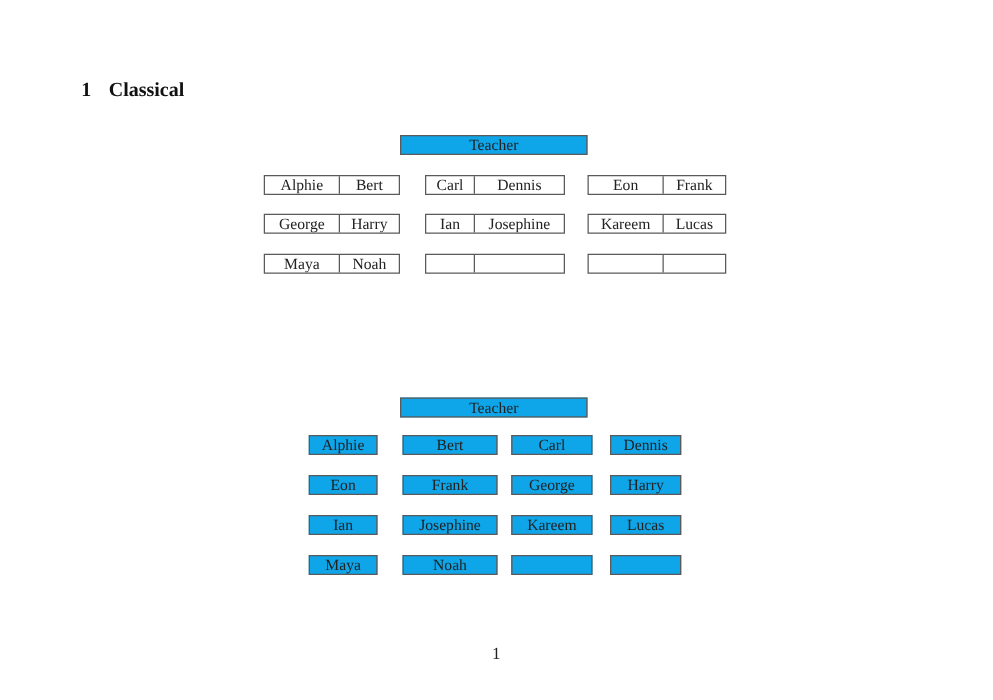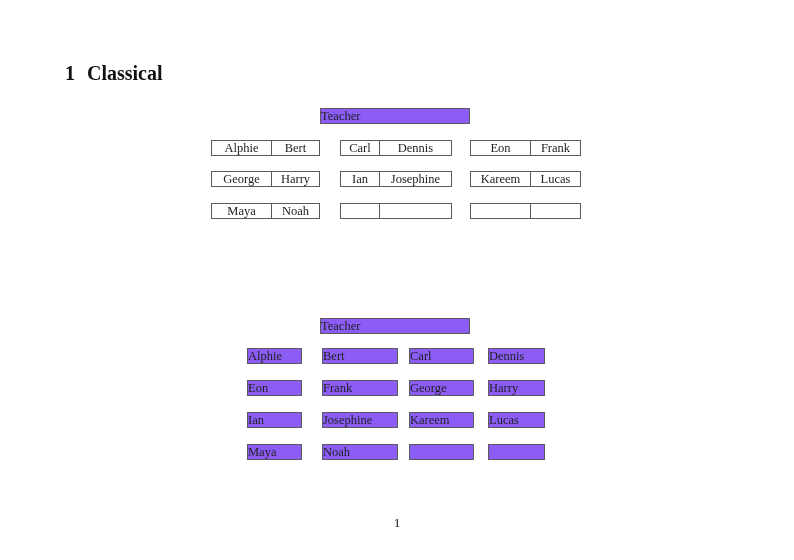--- a/index.html
+++ b/index.html
@@ -11,38 +11,39 @@
     font-family: "Liberation Serif", "DejaVu Serif", serif;
     color: #1c1c1c;
     overflow: hidden;
   }
 
   
   .heading {
     position: absolute;
     left: 65px;
     font-weight: bold;
-    font-size: 20px;
+    font-size: 16px;
     line-height: 22px;
     color: #111;
     white-space: nowrap;
   }
   .heading .sec-num { display: inline-block; width: 22px; }
   .h-classical   { top: 62px; }
   .h-distributed { top: 274px; }
 
   
   .nodebox {
     position: absolute;
     height: 16px;
     box-sizing: border-box;
     border: 1px solid #5a5a5a;
-    background: #8b5cf6;
+    background: #0ea5e9;
     font-size: 12.5px;
     line-height: 14px;
+    text-align: center;
     color: #222;
     white-space: nowrap;
   }
 
   
   .teacher { left: 320px; width: 150px; }
   .t-classical   { top: 108px; }
   .t-distributed { top: 318px; }
 
   

